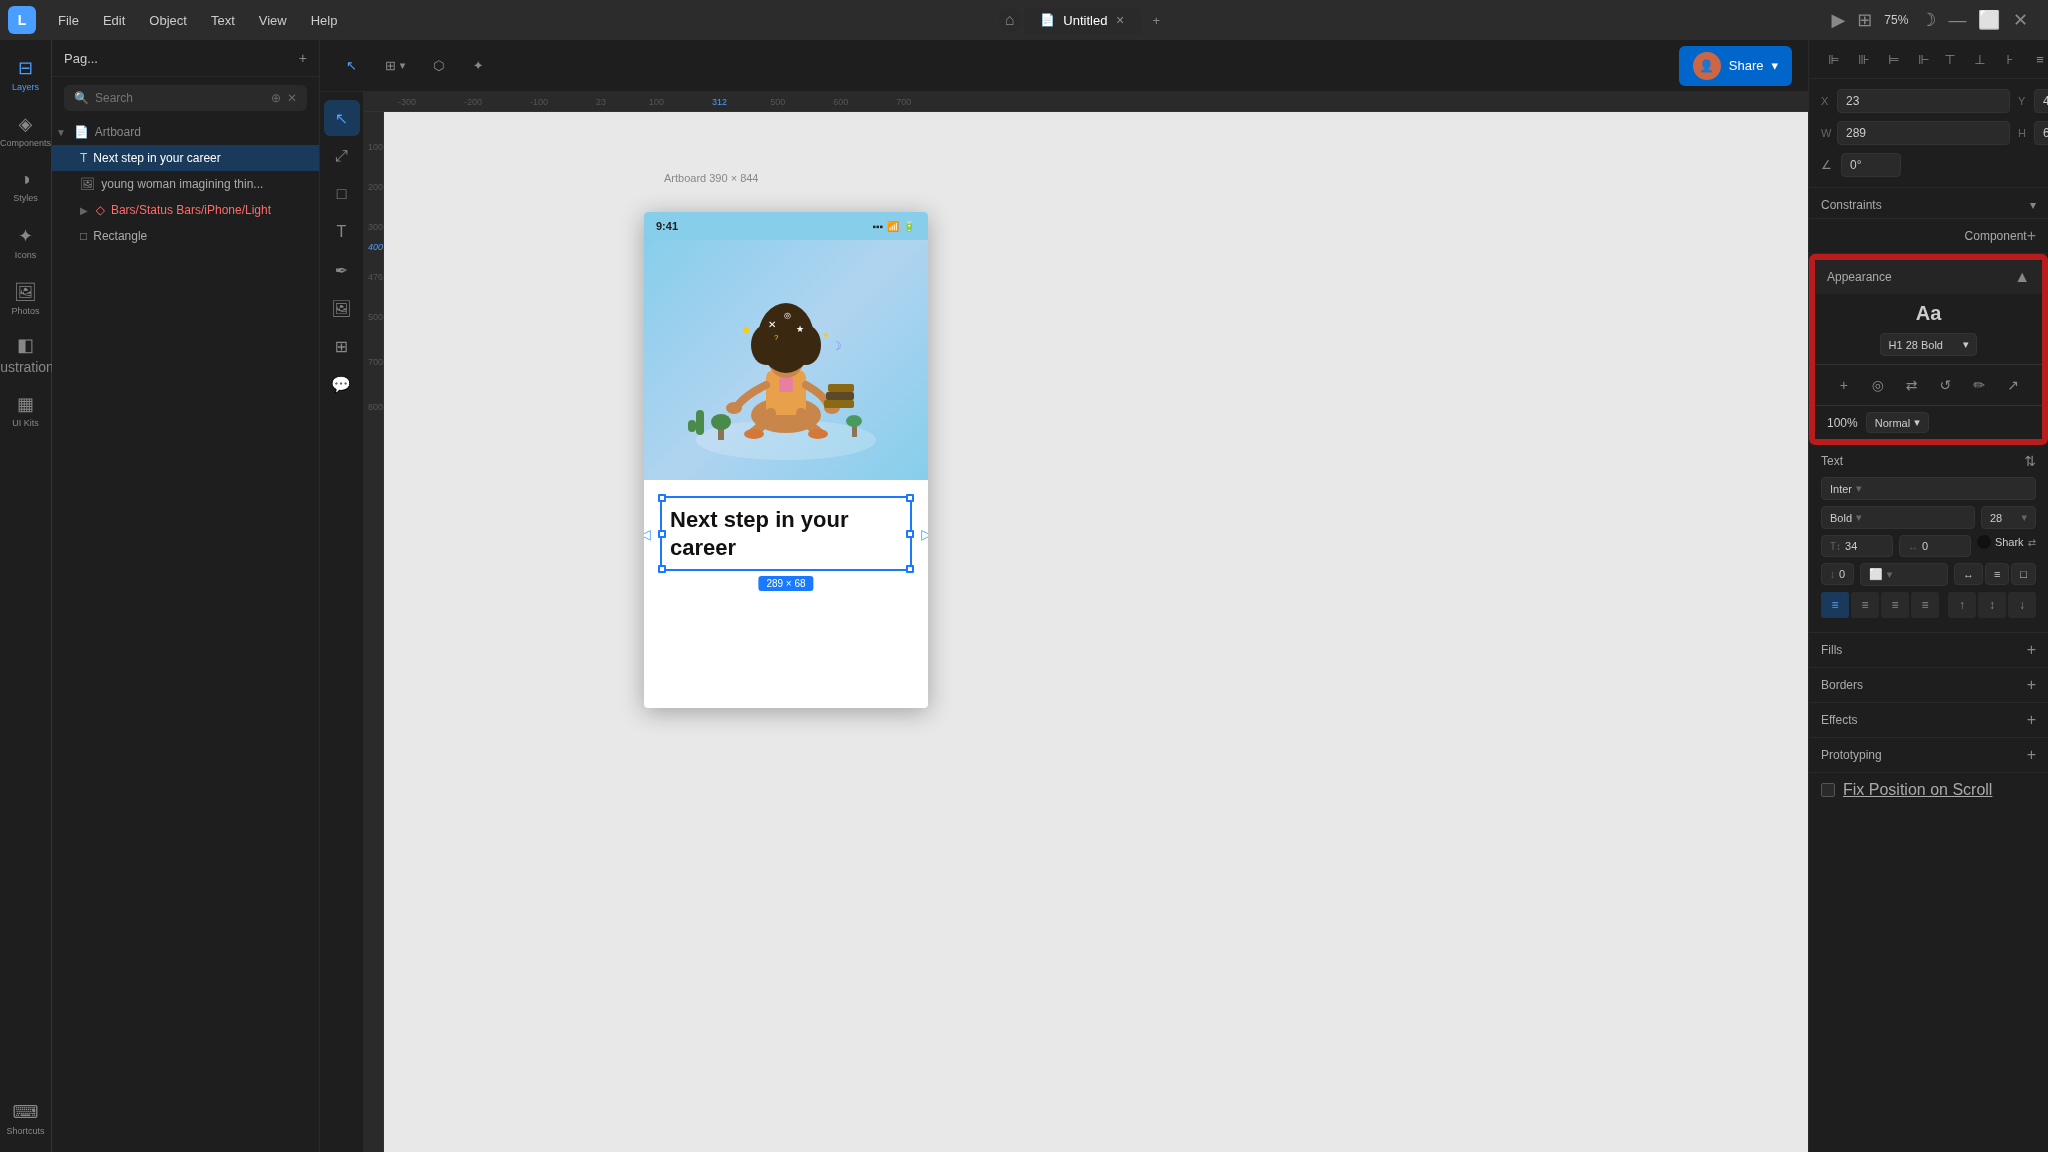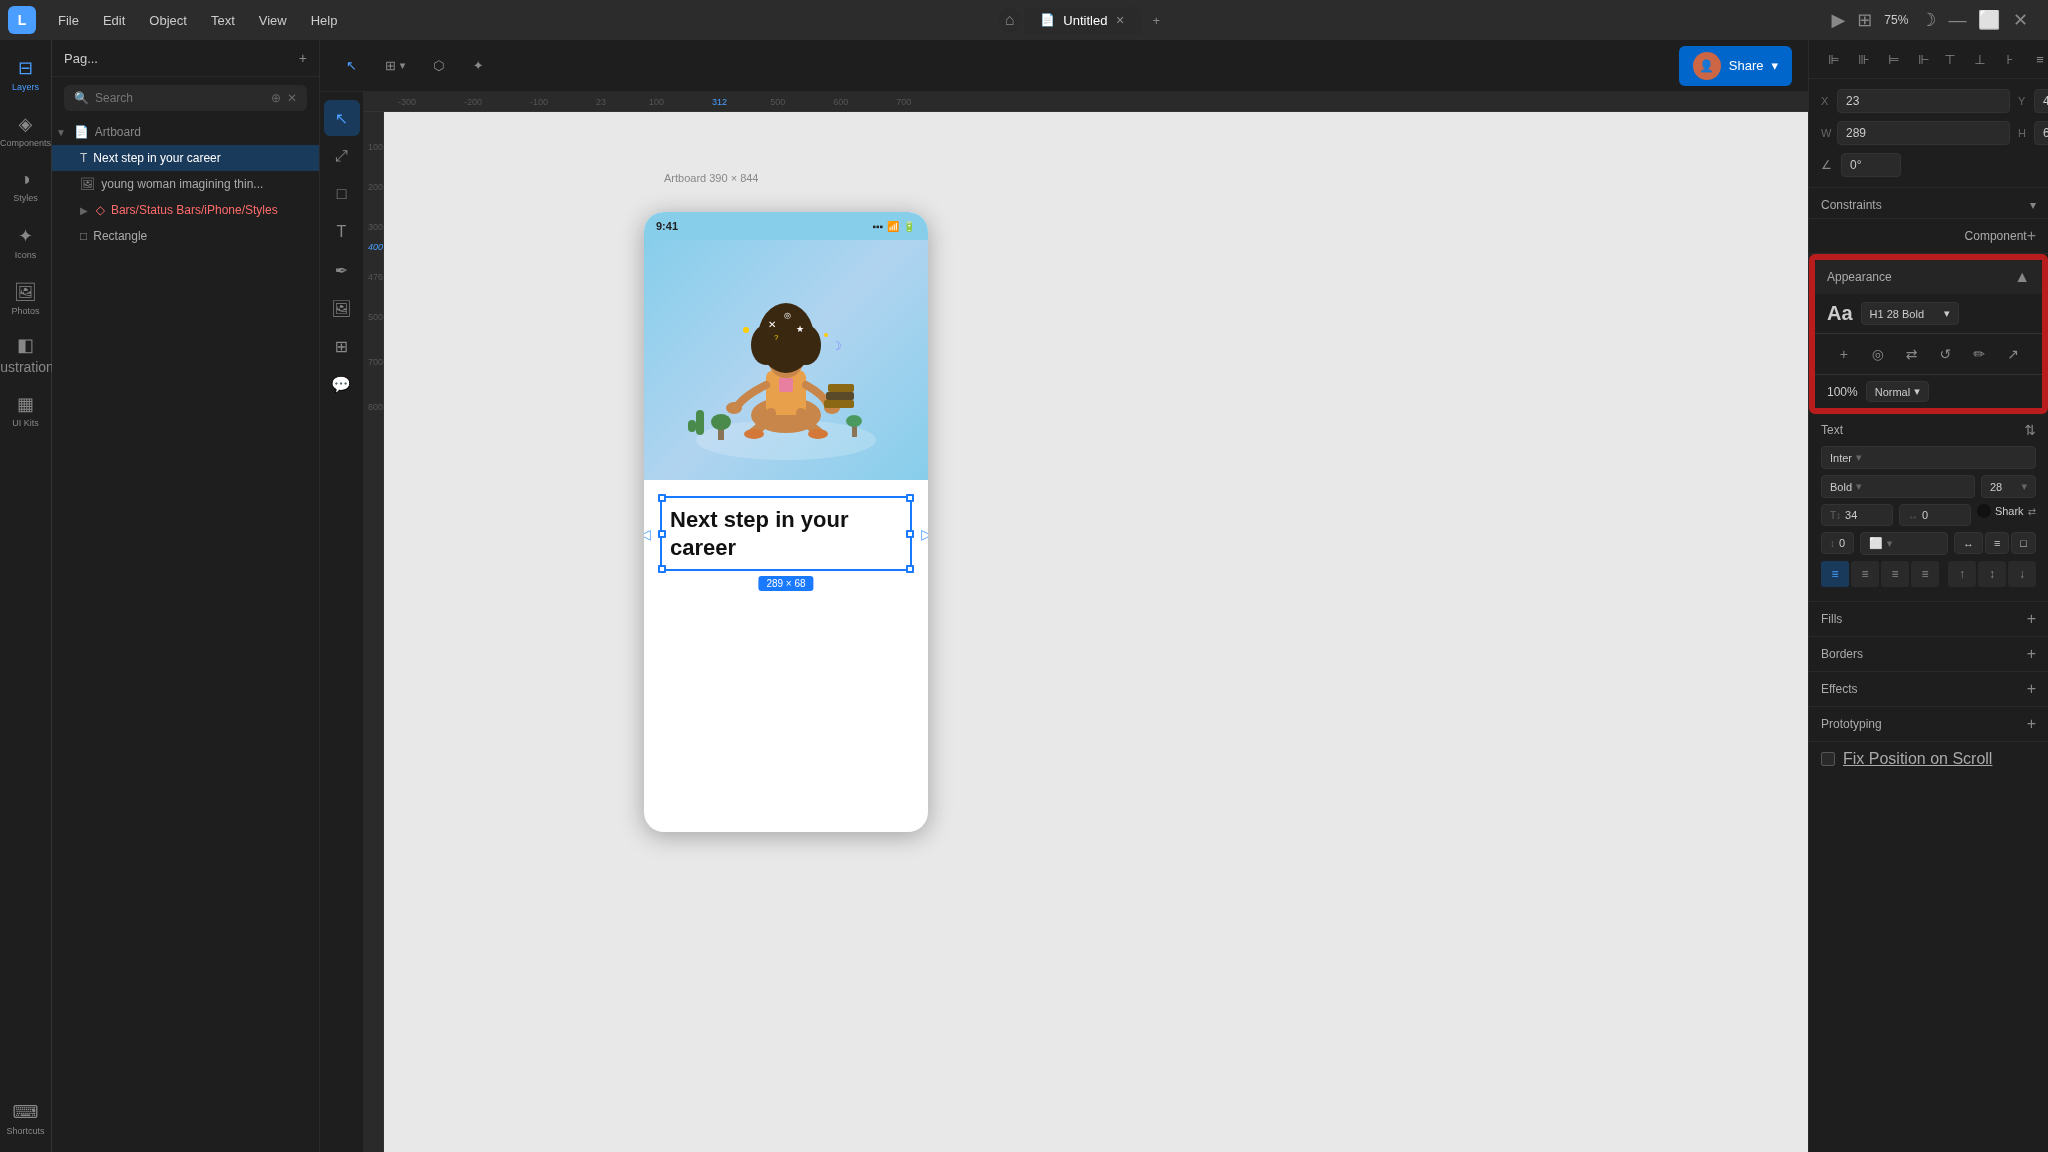--- a/index.html
+++ b/index.html
@@ -214,23 +214,23 @@
       background: #cc6644;
       display: flex; align-items: center; justify-content: center;
       color: white; font-size: 12px;
       overflow: hidden;
     }
 
     
     .artboard {
       position: absolute;
       top: 100px; left: 260px;
-      width: 284px; height: 620px;
+      width: 284px; height: 496px;
       background: white;
-      border-radius: 20px;
+      border-radius: 4px;
       overflow: hidden;
       box-shadow: 0 4px 24px rgba(0,0,0,0.3);
     }
     .phone-header {
       background: #87ceeb;
       height: 28px;
       display: flex; align-items: center;
       justify-content: space-between;
       padding: 0 12px;
       font-size: 11px;
@@ -334,20 +334,21 @@
       display: flex; align-items: center; justify-content: space-between;
       padding: 8px 12px;
       background: #252525;
       border-radius: 4px 4px 0 0;
     }
     .appearance-title { color: #aaa; font-size: 12px; font-weight: 500; }
     .font-style-row {
       display: flex; align-items: center; gap: 8px;
       padding: 8px 12px;
       border-bottom: 1px solid #333;
+      flex-direction: column;
     }
     .font-aa { font-size: 20px; color: #ccc; font-weight: 600; }
     .font-style-badge {
       background: #2a2a2a;
       border: 1px solid #333;
       border-radius: 4px;
       padding: 4px 8px;
       color: #ccc;
       font-size: 11px;
       display: flex; align-items: center; gap: 20px;
@@ -572,21 +573,21 @@
       </div>
 
       <div class="layer-item layer-child">
         <span class="layer-icon layer-img-icon">🖼</span>
         <span class="layer-name">young woman imagining thin...</span>
       </div>
 
       <div class="layer-item layer-child">
         <span class="chevron">▶</span>
         <span class="layer-icon layer-component-icon">◇</span>
-        <span class="layer-name" style="color:#ff6b6b;">Bars/Status Bars/iPhone/Styles</span>
+        <span class="layer-name" style="color:#ff6b6b;">Bars/Status Bars/iPhone/Light</span>
       </div>
 
       <div class="layer-item layer-child">
         <span class="layer-icon" style="color:#888;">□</span>
         <span class="layer-name">Rectangle</span>
       </div>
     </div>
   </div>
 
   <div style="flex:1; display:flex; flex-direction:column; position:relative;">

